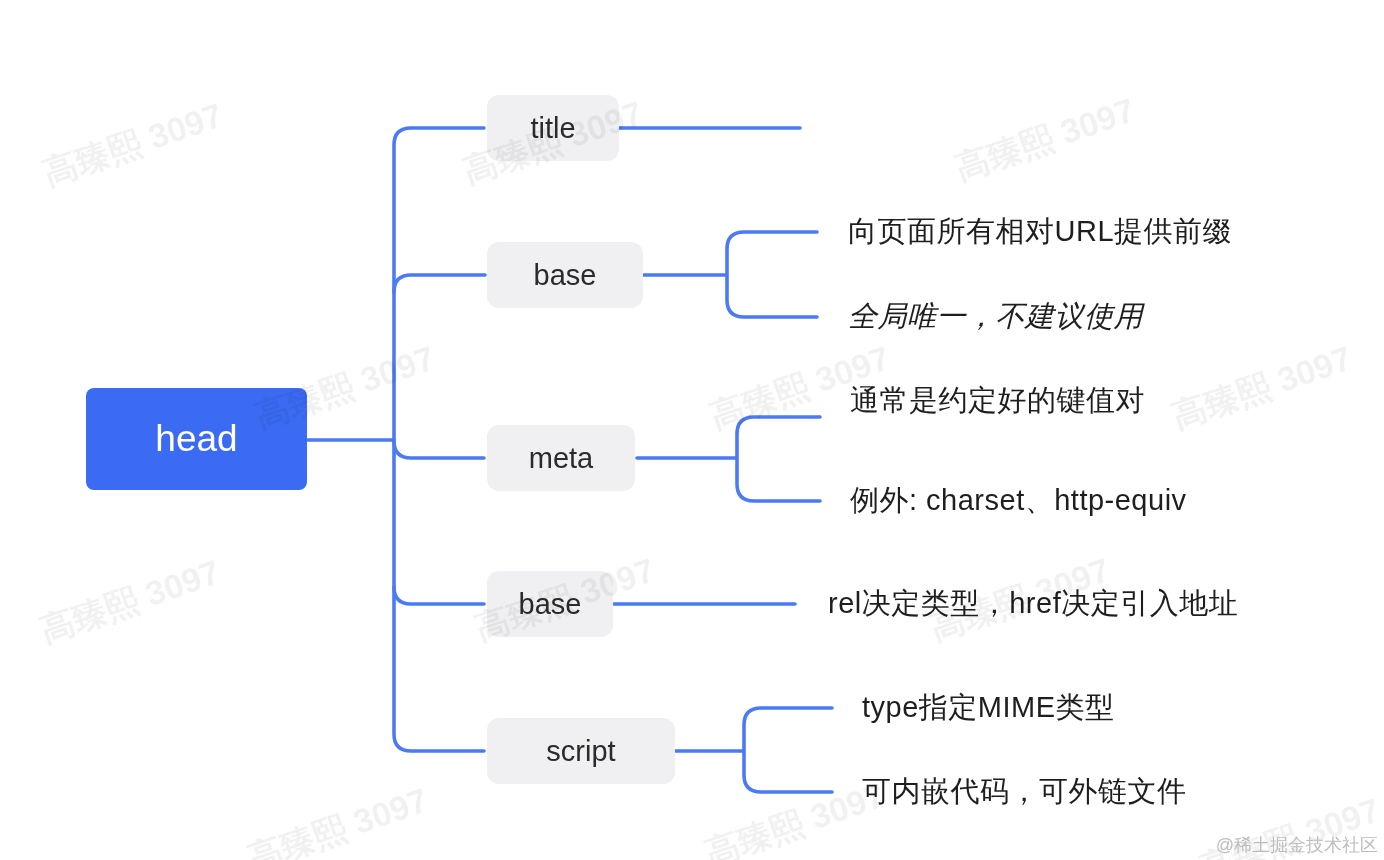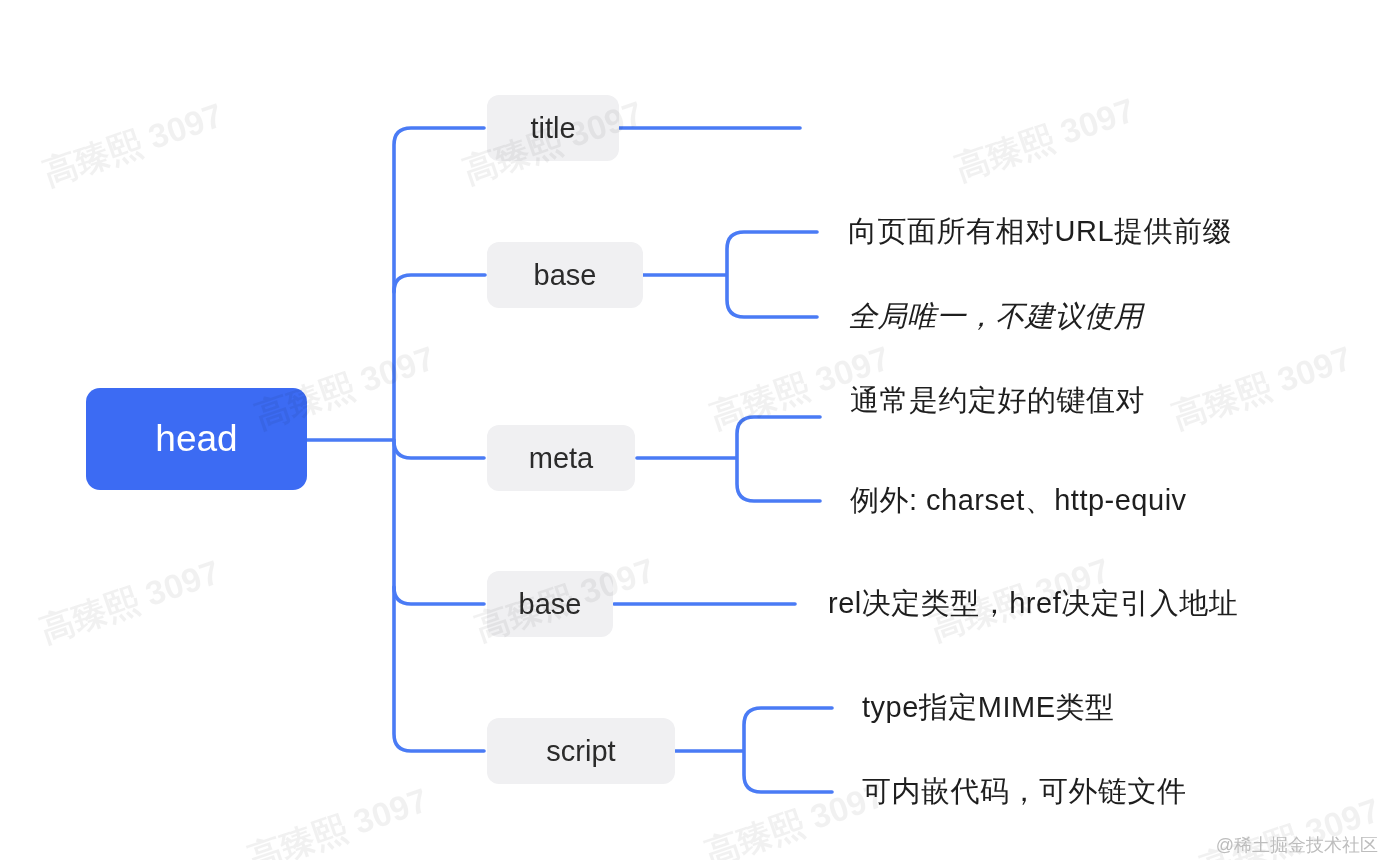--- a/index.html
+++ b/index.html
@@ -13,21 +13,21 @@
   svg.connectors{position:absolute;left:0;top:0;z-index:1;}
   svg.connectors path{fill:none;stroke:#4A7BF5;stroke-width:3.6;stroke-linecap:round;stroke-linejoin:round;}
 
   .node{
     position:absolute;z-index:2;
     display:flex;align-items:center;justify-content:center;
     box-sizing:border-box;
   }
   .root-node{
     left:86px;top:388px;width:221px;height:102px;
-    background:#3C6BF3;border-radius:14px;
+    background:#3C6BF3;border-radius:8px;
     color:#ffffff;font-size:37px;font-weight:500;
   }
   .child-node{
     background:#F0F0F2;border-radius:12px;
     color:#2B2B2B;font-size:29px;font-weight:400;height:66px;
   }
   .node-title{left:487px;top:95px;width:132px;}
   .node-base{left:487px;top:242px;width:156px;justify-content:center;}
   .node-meta{left:487px;top:425px;width:148px;}
   .node-link{left:487px;top:571px;width:126px;}

